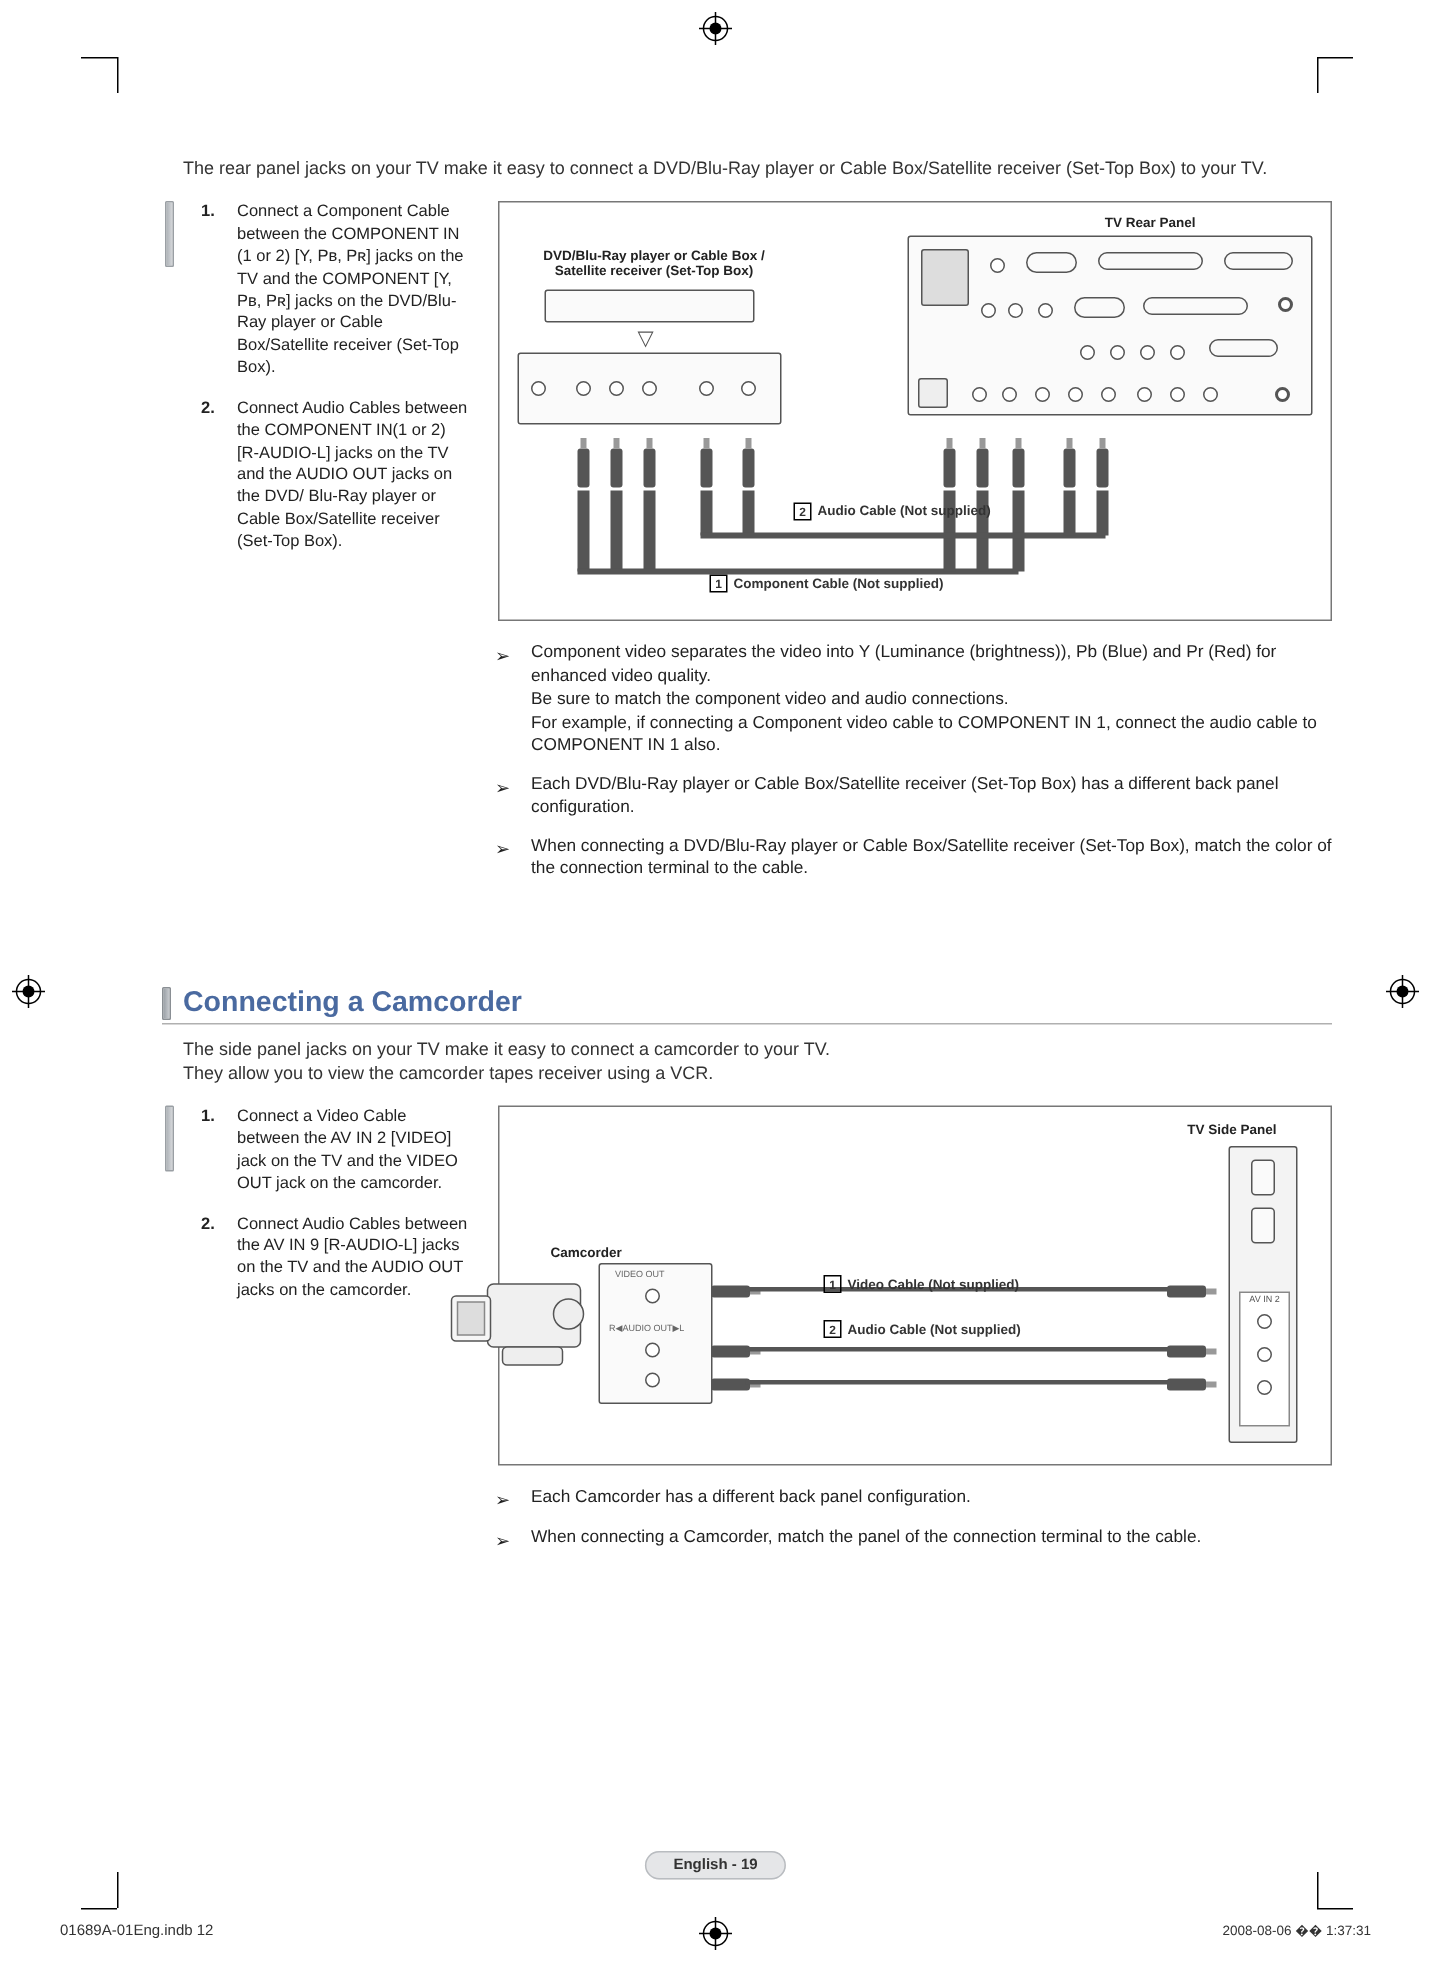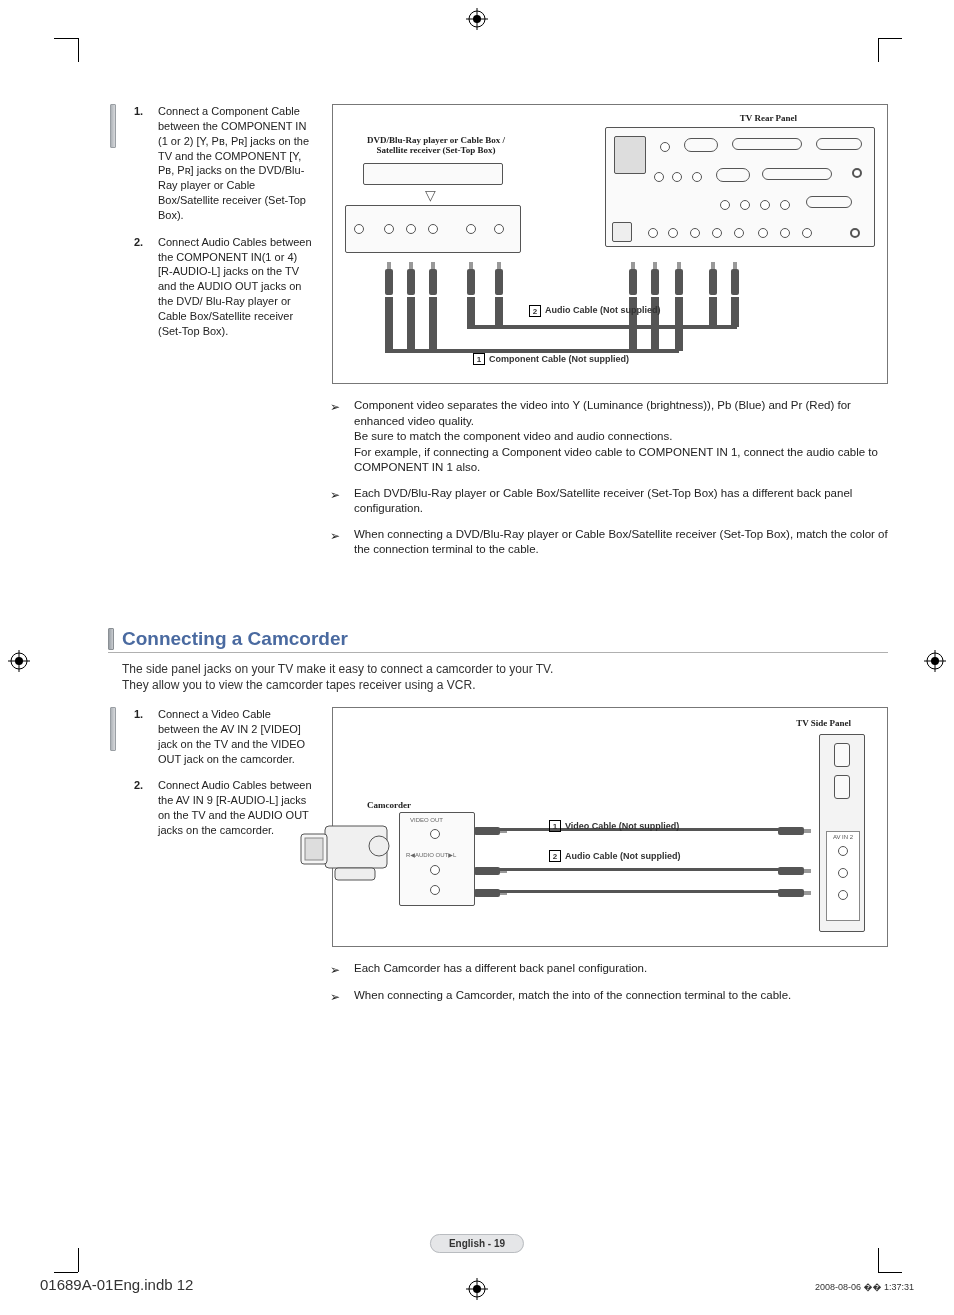--- a/index.html
+++ b/index.html
@@ -23,37 +23,37 @@
   .body-bar { width: 6px; background: linear-gradient(to right,#aeb3b8,#d6d8db); border: 1px solid #9a9fa4; border-radius: 1px; }
   .body-bar.s1 { height: 44px; }
   .steps { width: 180px; font-size: 11px; line-height: 1.35; color: #222; }
   .steps ol { list-style: none; padding: 0; }
   .steps li { display: flex; gap: 10px; margin-bottom: 12px; }
   .step-num { font-weight: bold; width: 14px; flex: 0 0 14px; }
   .step-text { flex: 1; }
 
   .diagram { flex: 1; border: 1px solid #777; background: #fff; height: 280px; position: relative; }
   .diagram.cam { height: 240px; }
-  .d-label { position: absolute; font-size: 9px; font-weight: bold; color: #222; font-family: Liberation Serif, serif; }
+  .d-label { position: absolute; font-size: 9px; font-weight: bold; color: #222; }
   .d-device { position: absolute; border: 1px solid #555; background: #fafafa; border-radius: 2px; }
   .d-numbox { position: absolute; display: flex; align-items: center; gap: 4px; font-size: 9px; font-weight: bold; }
   .d-numbox .n { border: 1px solid #000; width: 12px; height: 12px; display: inline-flex; align-items: center; justify-content: center; font-size: 8px; }
   .jack { position: absolute; width: 10px; height: 10px; border: 1.5px solid #555; border-radius: 50%; background: #fff; }
   .plug { position: absolute; width: 8px; height: 26px; background: #555; border-radius: 2px; }
   .plug::before { content: ""; position: absolute; top: -7px; left: 2px; width: 4px; height: 7px; background: #999; }
   .cable { position: absolute; background: #555; }
 
   .notes { margin: 14px 0 0 222px; font-size: 11.5px; color: #222; }
   .notes .note { display: flex; gap: 10px; margin-bottom: 10px; line-height: 1.35; }
   .arrowhead { flex: 0 0 14px; font-size: 12px; color: #222; padding-top: 1px; }
 
   .page-badge { position: absolute; left: 50%; transform: translateX(-50%); bottom: 64px; }
   .page-badge .pill { font-size: 10px; font-weight: bold; background: #e5e6e8; border: 1px solid #b9bcc0; border-radius: 10px; padding: 3px 18px; color: #333; }
 
-  .footer-left { position: absolute; left: 40px; bottom: 22px; font-size: 15px; color: #333; }
+  .footer-left { position: absolute; left: 40px; bottom: 22px; font-size: 10px; color: #333; }
   .footer-right { position: absolute; right: 40px; bottom: 22px; font-size: 9px; color: #333; }
 </style>
 </head>
 <body>
 
 <div class="reg-mark" style="left:466px; top:8px;">
   <svg viewBox="0 0 22 22">
       <circle cx="11" cy="11" r="8" fill="none" stroke="#000" stroke-width="1"></circle>
       <circle cx="11" cy="11" r="4" fill="#000"></circle>
       <line x1="11" y1="0" x2="11" y2="22" stroke="#000" stroke-width="1"></line>
@@ -90,32 +90,33 @@
 <div class="crop-h" style="left:878px; top:38px; width:24px;"></div>
 <div class="crop-v" style="left:878px; top:38px; height:24px;"></div>
 <div class="crop-h" style="left:54px; top:1272px; width:24px;"></div>
 <div class="crop-v" style="left:78px; top:1248px; height:24px;"></div>
 <div class="crop-h" style="left:878px; top:1272px; width:24px;"></div>
 <div class="crop-v" style="left:878px; top:1248px; height:24px;"></div>
 
 <div class="page">
 
   <div class="section" style="margin-top:66px;">
+    <div class="sec-intro">The rear panel jacks on your TV make it easy to connect a DVD/Blu-Ray player or Cable Box/Satellite receiver (Set-Top Box) to your TV.</div>
 
     <div class="body-row">
       <div class="body-bar s1"></div>
       <div class="steps">
         <ol>
           <li>
             <span class="step-num">1.</span>
             <span class="step-text">Connect a Component Cable between the COMPONENT IN (1 or 2) [Y, Pʙ, Pʀ] jacks on the TV and the COMPONENT [Y, Pʙ, Pʀ] jacks on the DVD/Blu-Ray player or Cable Box/Satellite receiver (Set-Top Box).</span>
           </li>
           <li>
             <span class="step-num">2.</span>
-            <span class="step-text">Connect Audio Cables between the COMPONENT IN(1 or 4) [R-AUDIO-L] jacks on the TV and the AUDIO OUT jacks on the DVD/ Blu-Ray player or Cable Box/Satellite receiver (Set-Top Box).</span>
+            <span class="step-text">Connect Audio Cables between the COMPONENT IN(1 or 2) [R-AUDIO-L] jacks on the TV and the AUDIO OUT jacks on the DVD/ Blu-Ray player or Cable Box/Satellite receiver (Set-Top Box).</span>
           </li>
         </ol>
       </div>
 
       <div class="diagram">
         <div class="d-label" style="left:18px; top:30px; width:170px; text-align:center;">DVD/Blu-Ray player or Cable Box / Satellite receiver (Set-Top Box)</div>
         <div class="d-label" style="right:90px; top:8px;">TV Rear Panel</div>
 
         <div class="d-device" style="left:30px; top:58px; width:140px; height:22px;"></div>
 
@@ -293,21 +294,21 @@
       </div>
     </div>
 
     <div class="notes">
       <div class="note">
         <span class="arrowhead">➢</span>
         <span>Each Camcorder has a different back panel configuration.</span>
       </div>
       <div class="note">
         <span class="arrowhead">➢</span>
-        <span>When connecting a Camcorder, match the into of the connection terminal to the cable.</span>
+        <span>When connecting a Camcorder, match the panel of the connection terminal to the cable.</span>
       </div>
     </div>
   </div>
 
 </div>
 
 <div class="page-badge">
   <span class="pill">English - 19</span>
 </div>
 

